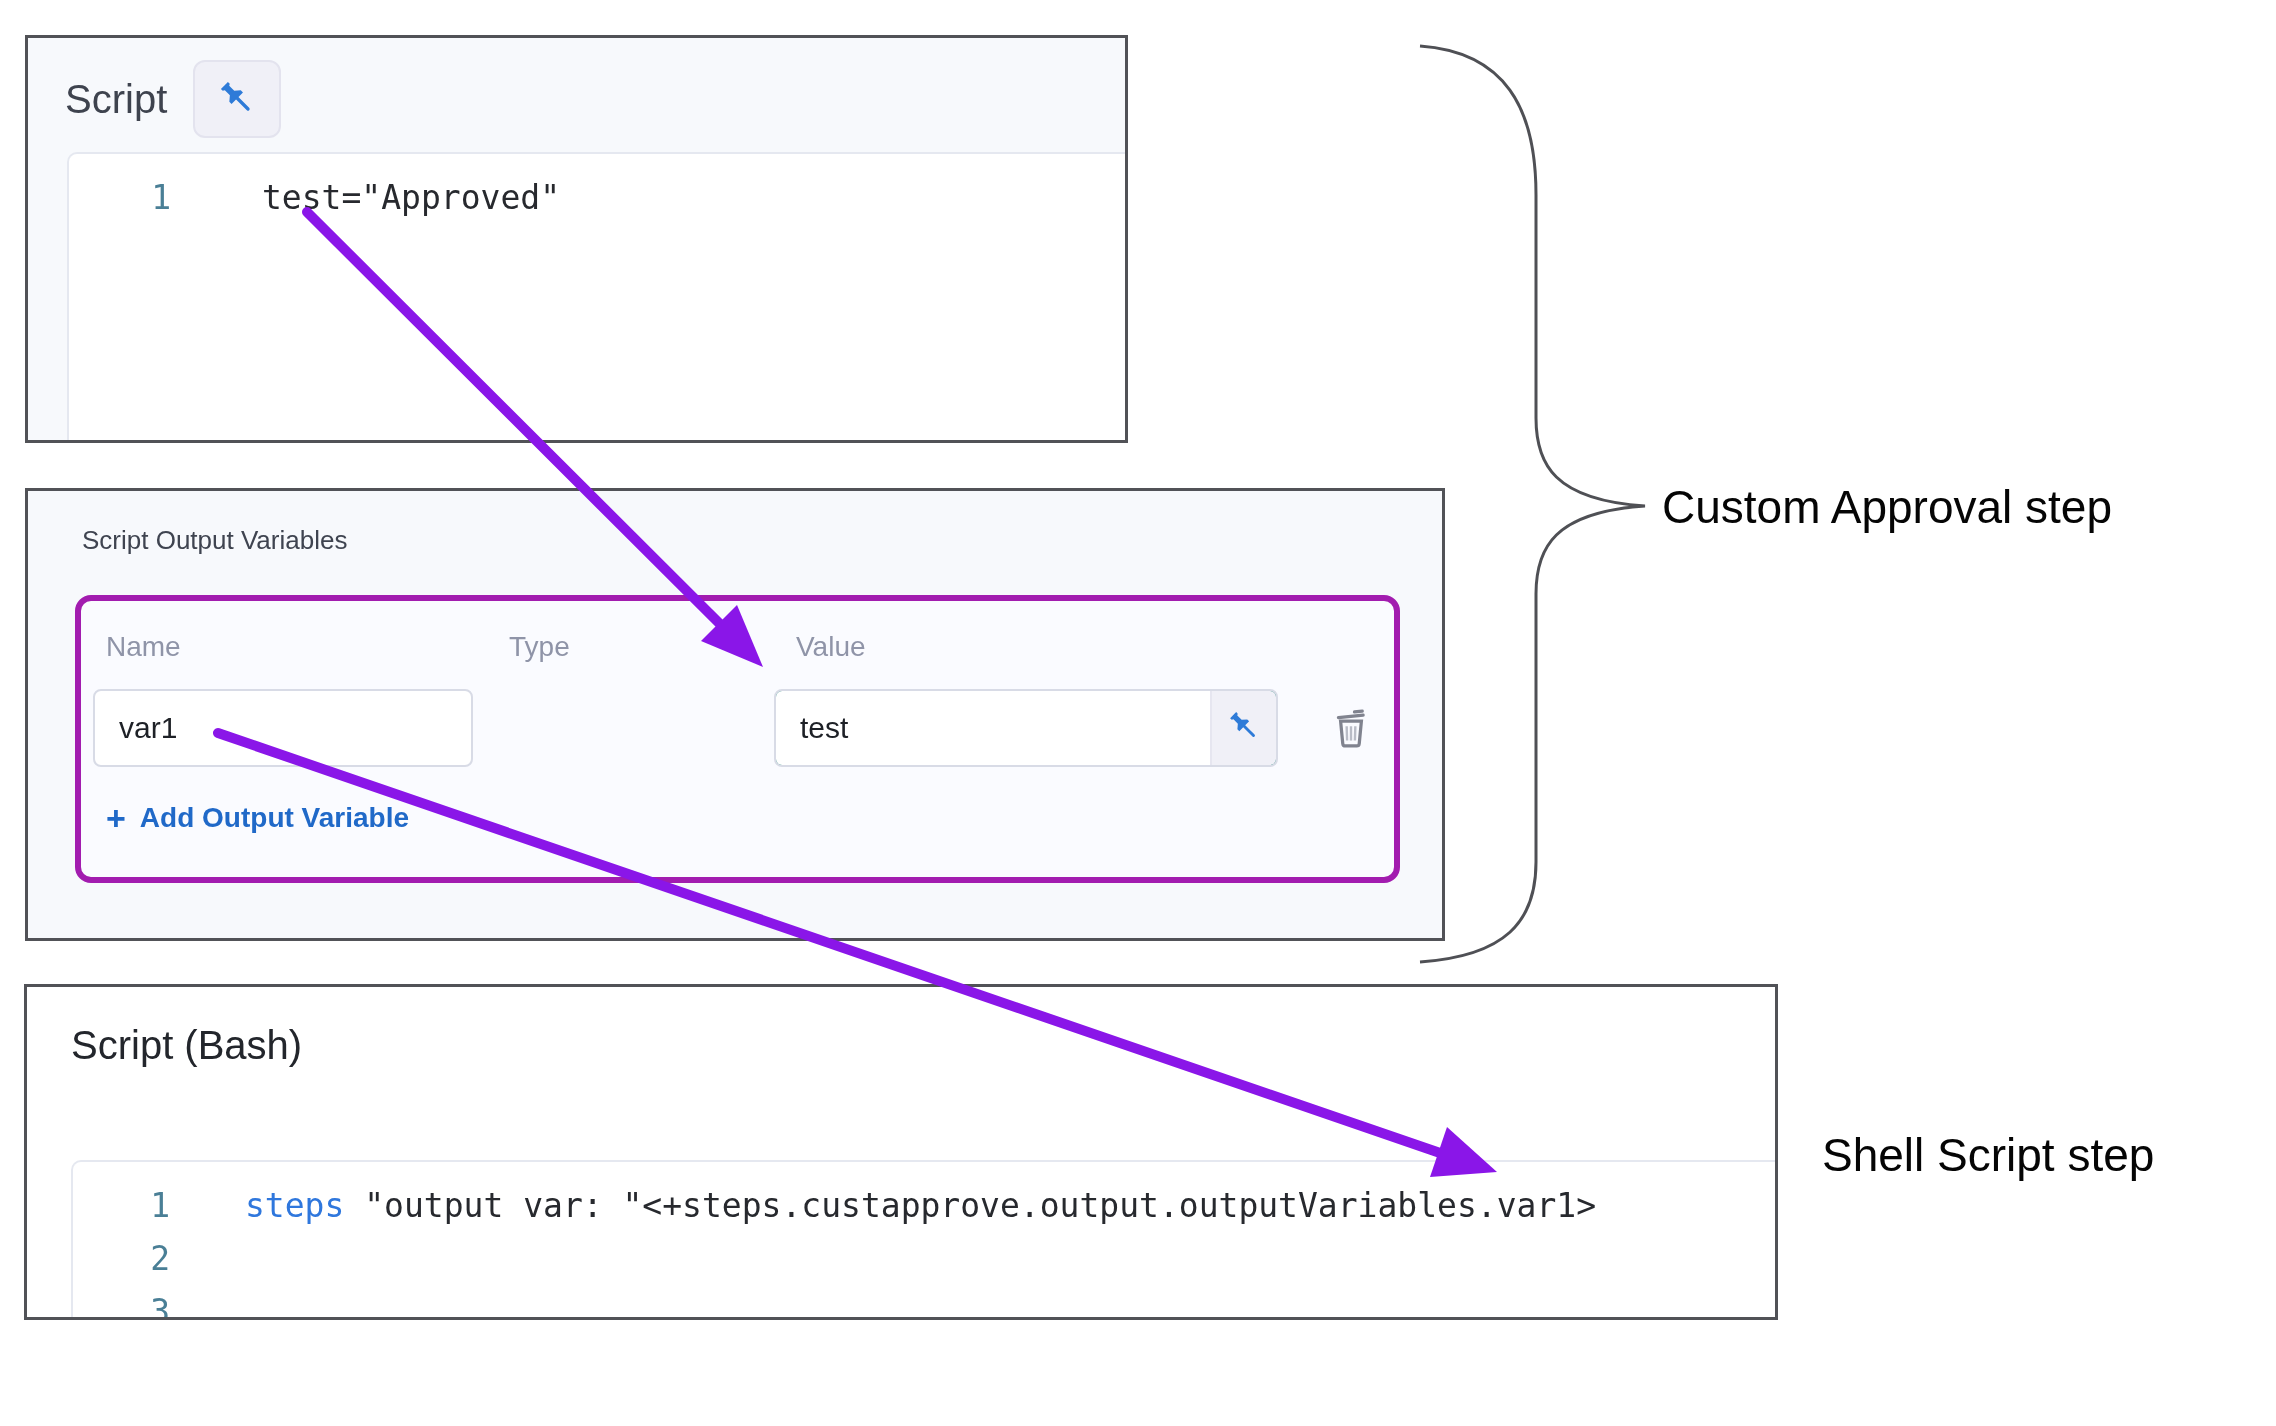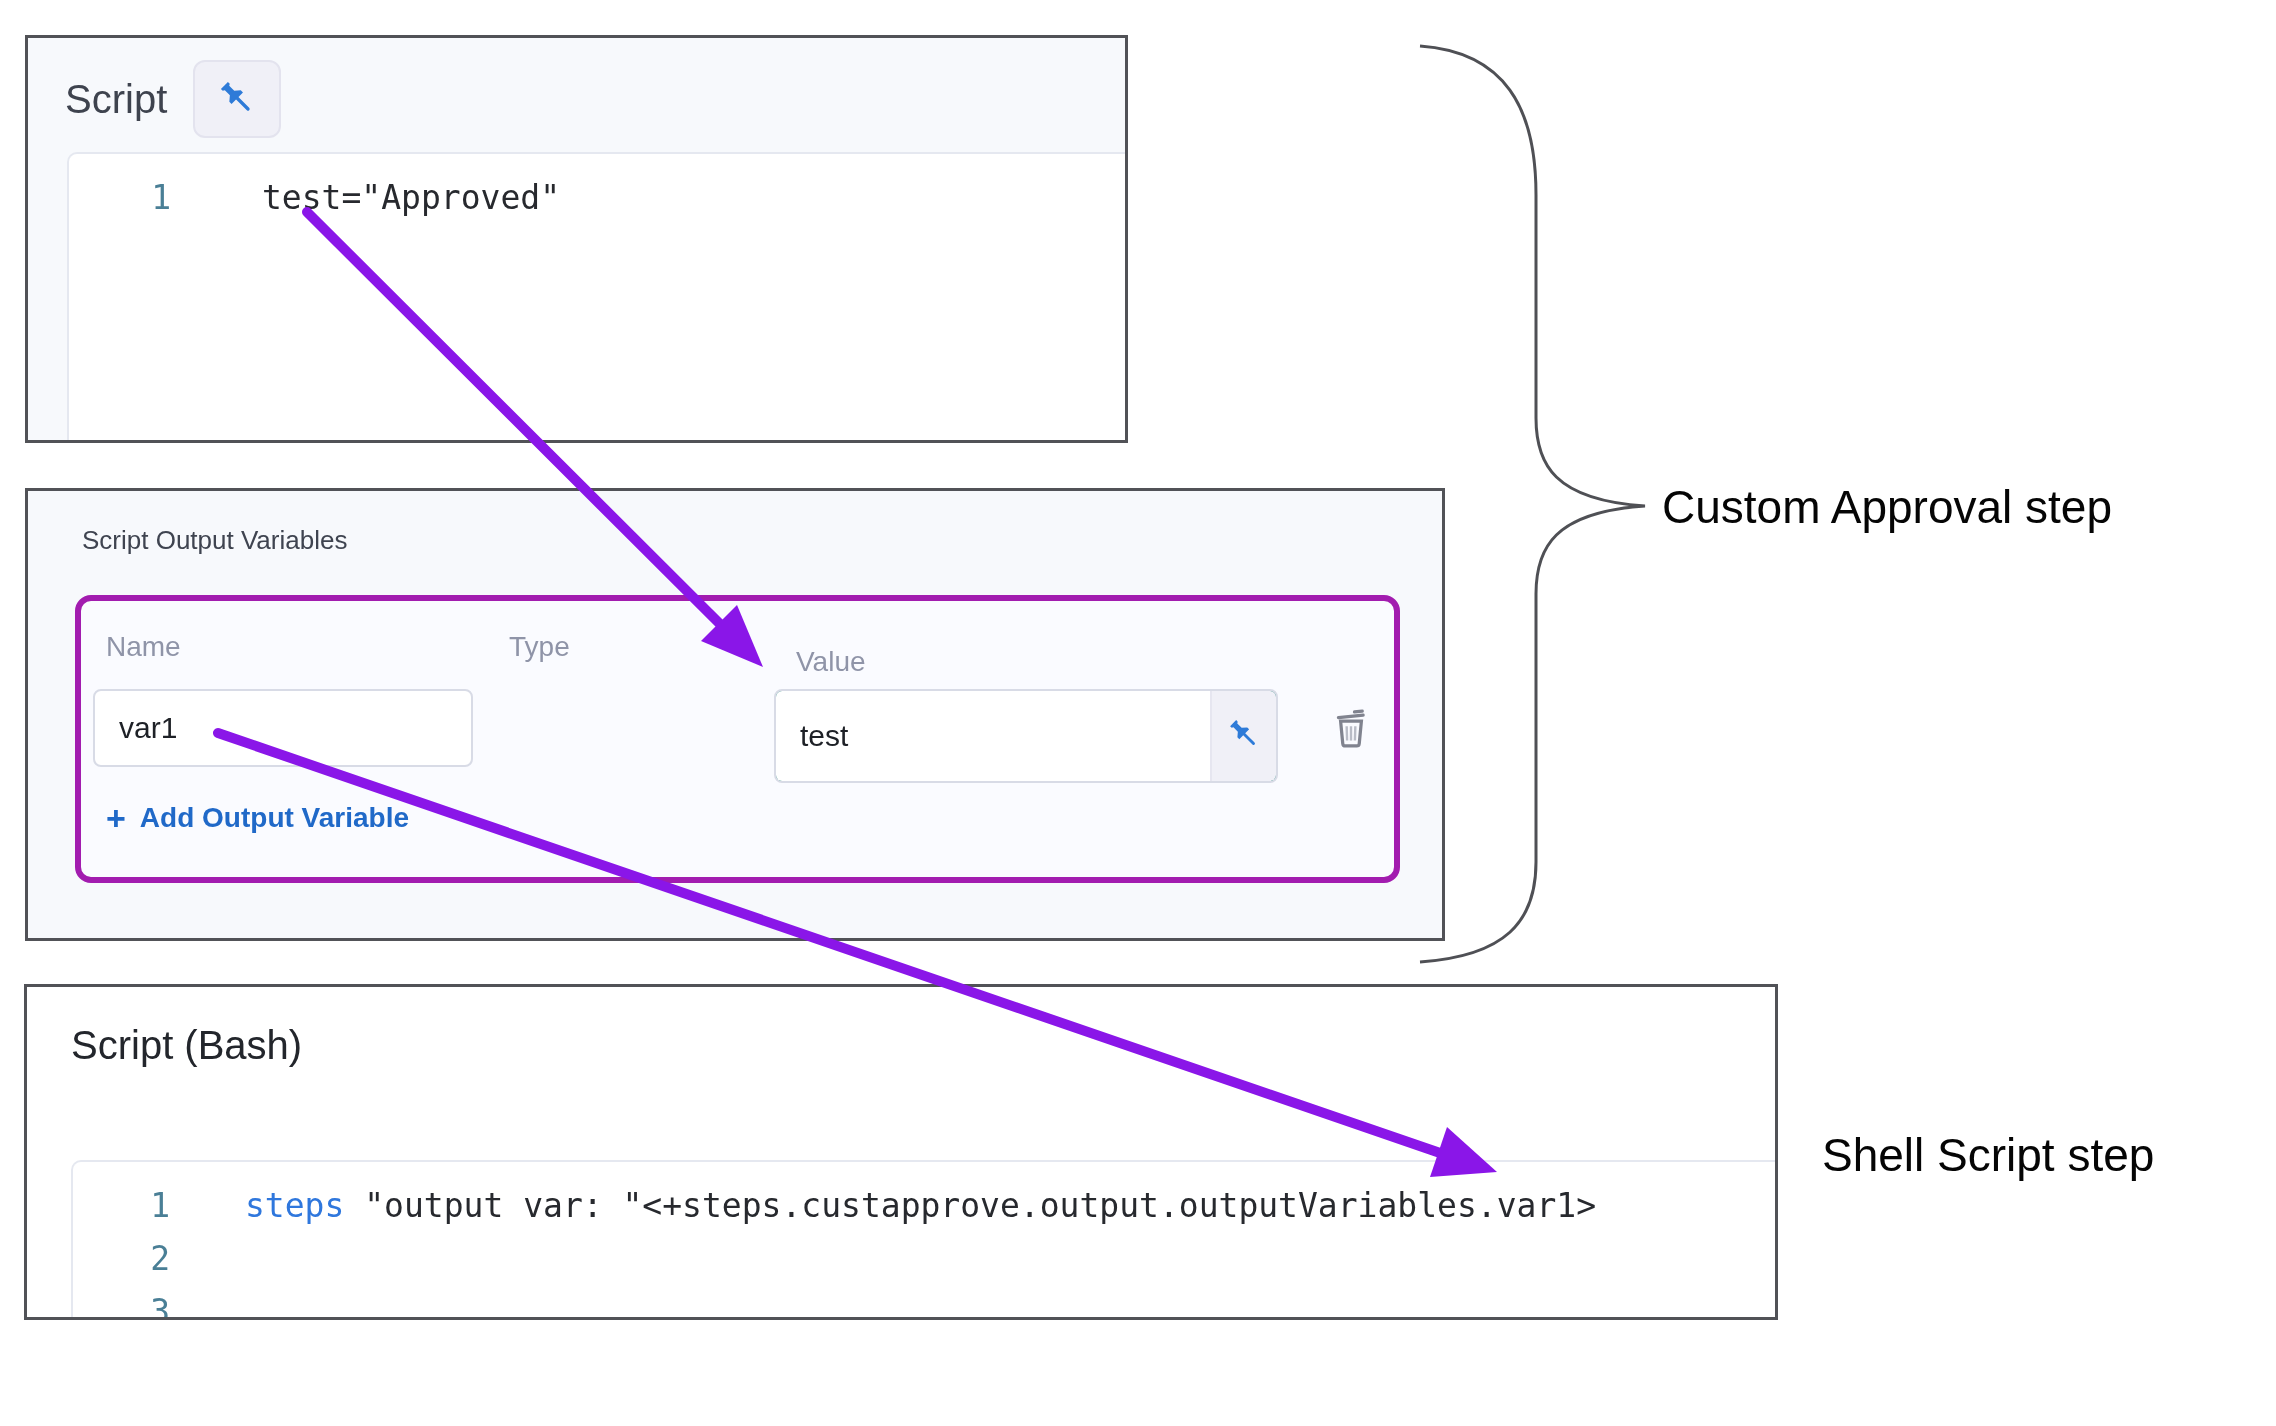--- a/index.html
+++ b/index.html
@@ -39,30 +39,30 @@
   .code-line-script { padding-left:73px; }
   .code-line-bash { padding-left:60px; }
   .kw { color:var(--echo-blue); }
 
   .vars-title { position:absolute; left:54px; top:34px; font-size:26px; color:#3f4450; }
   .vars-card { position:absolute; left:47px; top:104px; width:1325px; height:288px; background:#fafbff;
                border:6px solid #a21caf; border-radius:16px; }
   .col-label { position:absolute; top:30px; font-size:28px; color:#8f94a8; }
   .col-name  { left:25px; }
   .col-type  { left:428px; }
-  .col-value { left:715px;margin-top:15px; }
+  .col-value { left:715px; }
   .field-row { position:absolute; top:88px; left:0; width:100%; height:78px; }
   .text-input { position:absolute; height:78px; background:#ffffff; border:2px solid #d8dbe6; border-radius:8px;
                 font-size:30px; color:#1e2127; padding:0 24px; font-family:"Liberation Sans", sans-serif; outline:none; }
   .input-name { left:12px; width:380px; }
   .select-box { position:absolute; left:422px; width:251px; height:78px; background:#ffffff; border:2px solid #d8dbe6;
                 border-radius:8px; display:flex; align-items:center; justify-content:space-between;
                 padding:0 20px 0 25px; cursor:pointer; }
   .select-text { font-size:30px; color:#1e2127; }
-  .value-group { position:absolute; left:693px; width:504px; height:94px; border:2px solid #d8dbe6; border-radius:8px;
+  .value-group { position:absolute; left:693px; width:504px; height:78px; border:2px solid #d8dbe6; border-radius:8px;
                  display:flex; overflow:hidden; background:#0f766e; }
   .input-value { flex:1; border:none; font-size:30px; color:#1e2127; padding:0 24px; outline:none;
                  font-family:"Liberation Sans", sans-serif; background:#ffffff; min-width:0; }
   .value-pin { flex:none; width:66px; background:#f0f0f7; border-left:2px solid #e6e6f0;
                display:flex; align-items:center; justify-content:center; cursor:pointer; }
   .trash-btn { position:absolute; left:1242px; top:12px; width:56px; height:56px; display:flex;
                align-items:center; justify-content:center; cursor:pointer; background:none; border:none; }
   .add-link { position:absolute; left:25px; top:200px; display:flex; align-items:center; gap:14px;
               color:var(--link-blue); font-size:28px; font-weight:bold; cursor:pointer; text-decoration:none; }
   .add-plus { font-size:34px; font-weight:bold; line-height:1; }

